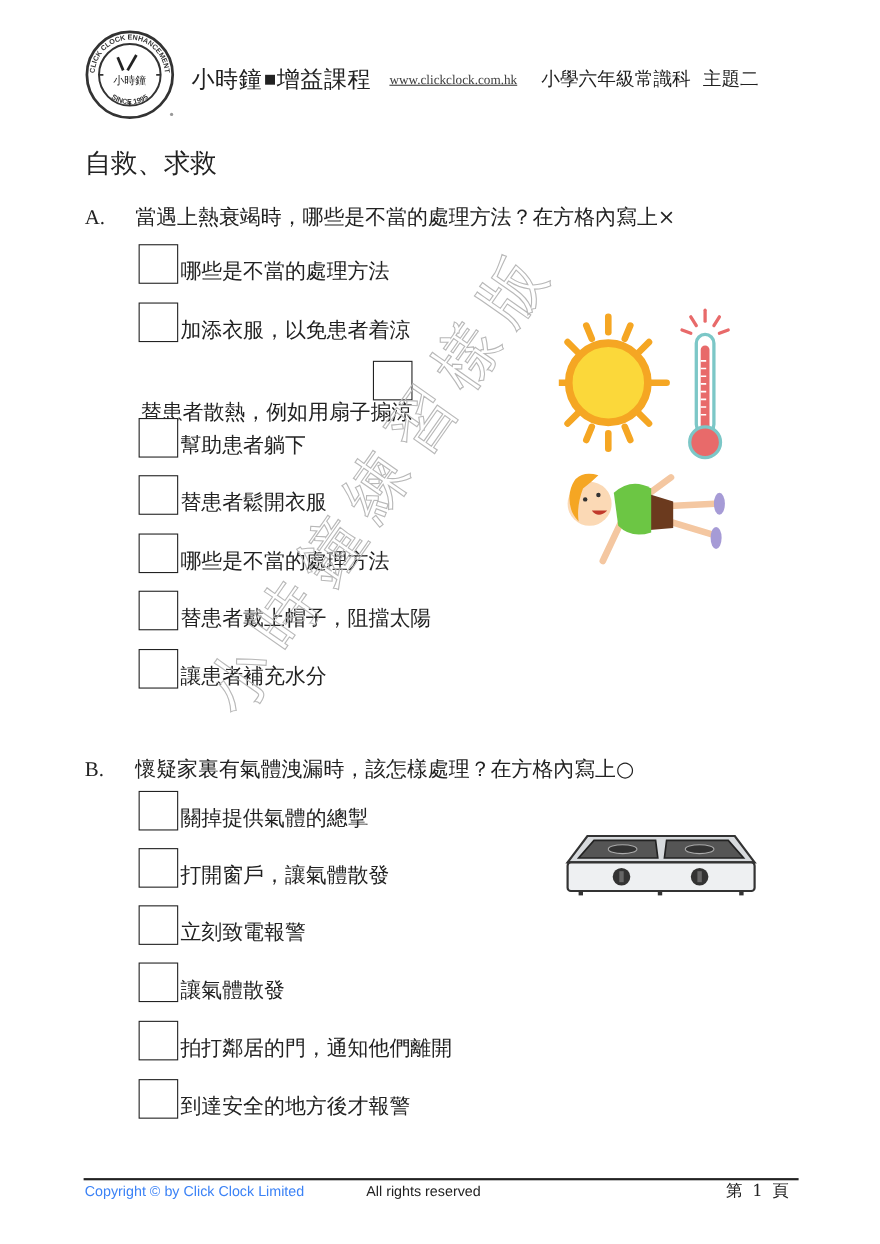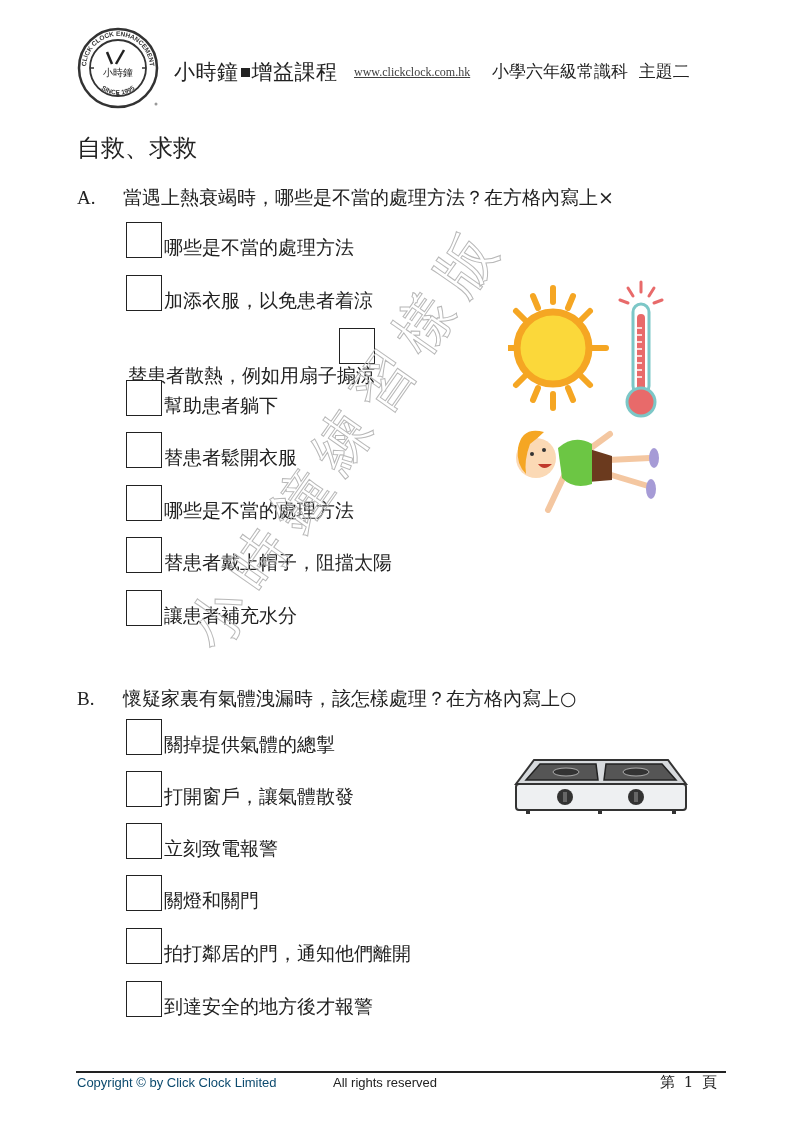--- a/index.html
+++ b/index.html
@@ -22,21 +22,21 @@
   .box { width: 36px; height: 36px; border: 1.5px solid #222; background: #fff; flex: 0 0 auto; cursor: pointer; }
   .item-label { font-size: 19px; color: #222; margin-left: 2px; line-height: 22px; white-space: nowrap; }
 
   .illus-heat { position: absolute; left: 508px; top: 278px; width: 180px; height: 250px; }
   .illus-stove { position: absolute; left: 510px; top: 752px; width: 182px; height: 66px; }
 
   .watermark { position: absolute; left: 170px; top: 620px; transform: rotate(-55deg); transform-origin: 0 0;
     font-size: 58px; letter-spacing: 14px; color: transparent; -webkit-text-stroke: 1px #b8b8b8; white-space: nowrap; pointer-events: none; }
 
   .footer-line { position: absolute; left: 76px; top: 1071px; width: 650px; height: 1.5px; background: #222; }
-  .copyright { position: absolute; left: 77px; top: 1075px; font-size: 13px; font-family: "Liberation Sans", sans-serif; color: #0c4a6e; white-space: nowrap; }
+  .copyright { position: absolute; left: 77px; top: 1075px; font-size: 13px; font-family: "Liberation Sans", sans-serif; color: #3b82f6; white-space: nowrap; }
   .rights { position: absolute; left: 333px; top: 1075px; font-size: 13px; font-family: "Liberation Sans", sans-serif; color: #222; white-space: nowrap; }
   .page-num { position: absolute; left: 660px; top: 1073px; font-size: 15px; color: #222; white-space: nowrap; word-spacing: 4px; }
 </style>
 </head>
 <body>
 
 <div class="header">
   <svg class="logo" viewBox="0 0 84 84">
     <circle cx="42" cy="42" r="39" fill="none" stroke="#333" stroke-width="2.5"></circle>
     <circle cx="42" cy="42" r="28" fill="none" stroke="#333" stroke-width="1.8"></circle>
@@ -170,21 +170,21 @@
 <div class="item" style="top:771px;">
     <div class="box"></div>
     <span class="item-label">打開窗戶，讓氣體散發</span>
   </div>
 <div class="item" style="top:823px;">
     <div class="box"></div>
     <span class="item-label">立刻致電報警</span>
   </div>
 <div class="item" style="top:875px;">
     <div class="box"></div>
-    <span class="item-label">關燈和關門</span>
+    <span class="item-label">讓氣體散發</span>
   </div>
 <div class="item" style="top:928px;">
     <div class="box"></div>
     <span class="item-label">拍打鄰居的門，通知他們離開</span>
   </div>
 <div class="item" style="top:981px;">
     <div class="box"></div>
     <span class="item-label">到達安全的地方後才報警</span>
   </div>
 

